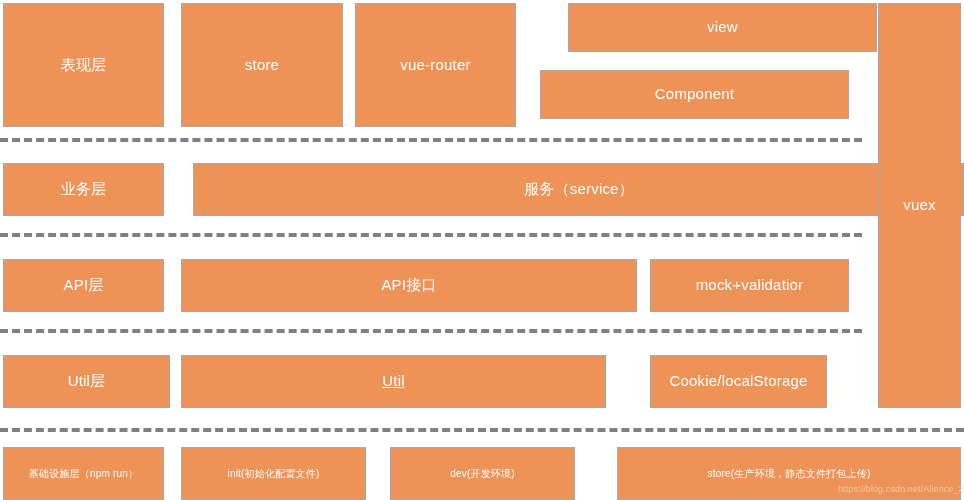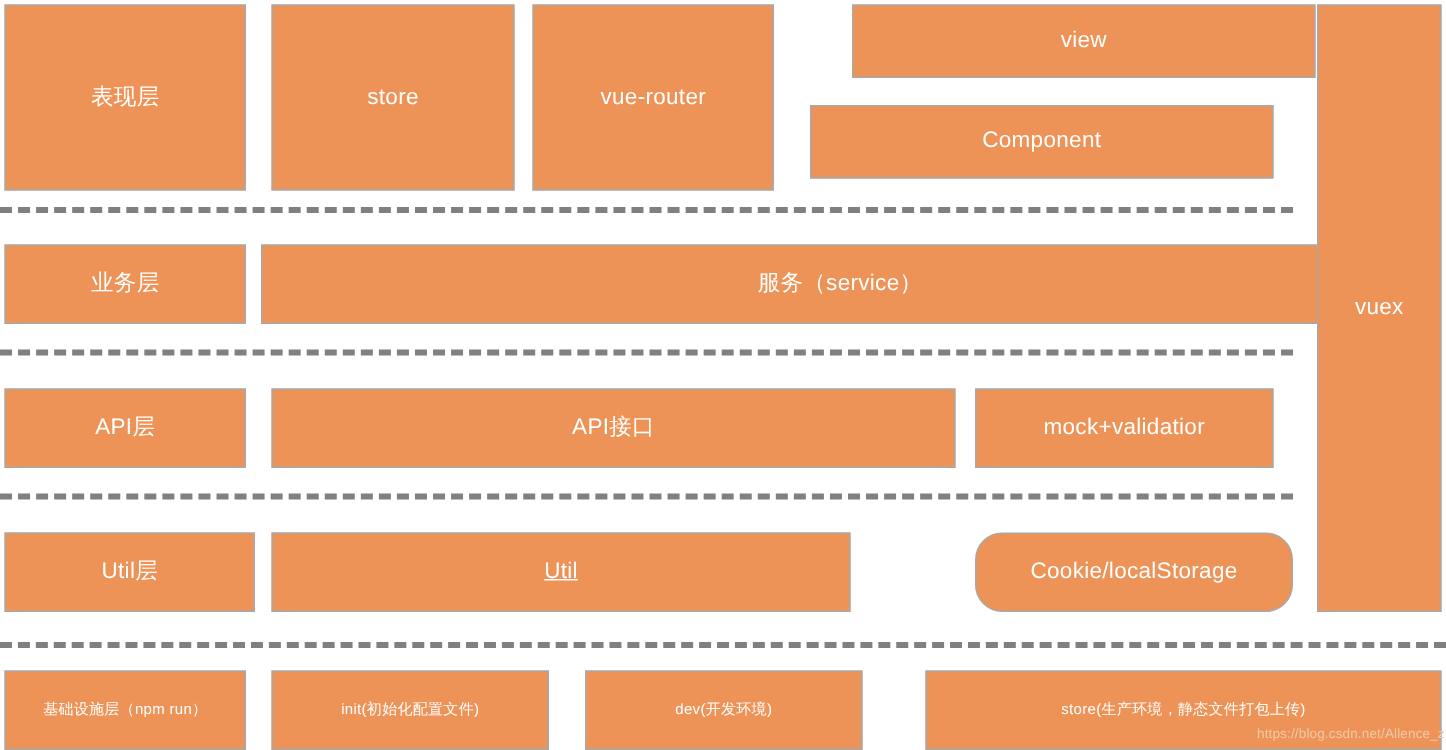--- a/index.html
+++ b/index.html
@@ -78,21 +78,21 @@
   <div class="box" style="left:540px; top:70px; width:309px; height:49px;">
     <span>Component</span>
   </div>
 
   <div class="divider" style="left:0px; top:138px; width:862px;"></div>
 
   <div class="box" style="left:3px; top:163px; width:161px; height:53px;">
     <span>业务层</span>
   </div>
 
-  <div class="box" style="left:174px; top:163px; width:772px; height:53px;">
+  <div class="box" style="left:193px; top:163px; width:772px; height:53px;">
     <span>服务（service）</span>
   </div>
 
   <div class="divider" style="left:0px; top:233px; width:862px;"></div>
 
   <div class="box" style="left:3px; top:259px; width:161px; height:53px;">
     <span>API层</span>
   </div>
 
   <div class="box" style="left:181px; top:259px; width:456px; height:53px;">
@@ -102,25 +102,25 @@
   <div class="box" style="left:650px; top:259px; width:199px; height:53px;">
     <span>mock+validatior</span>
   </div>
 
   <div class="divider" style="left:0px; top:329px; width:862px;"></div>
 
   <div class="box" style="left:3px; top:355px; width:167px; height:53px;">
     <span>Util层</span>
   </div>
 
-  <div class="box" style="left:181px; top:355px; width:386px; height:53px;text-decoration:underline;">
+  <div class="box" style="left:181px; top:355px; width:425px; height:53px;text-decoration:underline;">
     <span>Util</span>
   </div>
 
-  <div class="box" style="left:650px; top:355px; width:212px; height:53px;border-radius:18px;">
+  <div class="box" style="left:650px; top:355px; width:177px; height:53px;">
     <span>Cookie/localStorage</span>
   </div>
 
   <div class="box" style="left:878px; top:3px; width:83px; height:405px;">
     <span>vuex</span>
   </div>
 
   <div class="divider" style="left:0px; top:428px; width:964px;"></div>
 
   <div class="box wrap small" style="left:3px; top:447px; width:161px; height:53px;">

